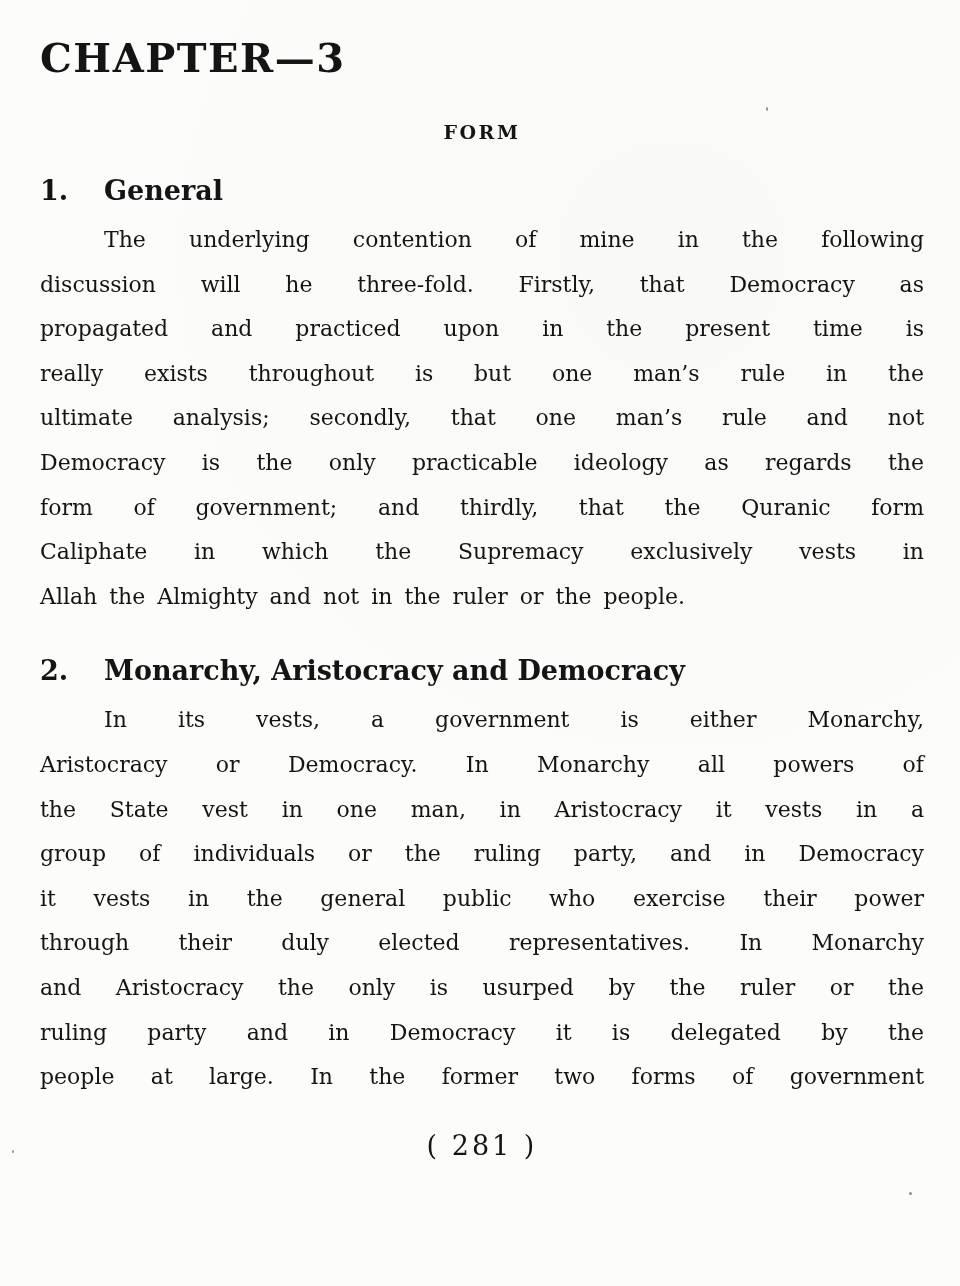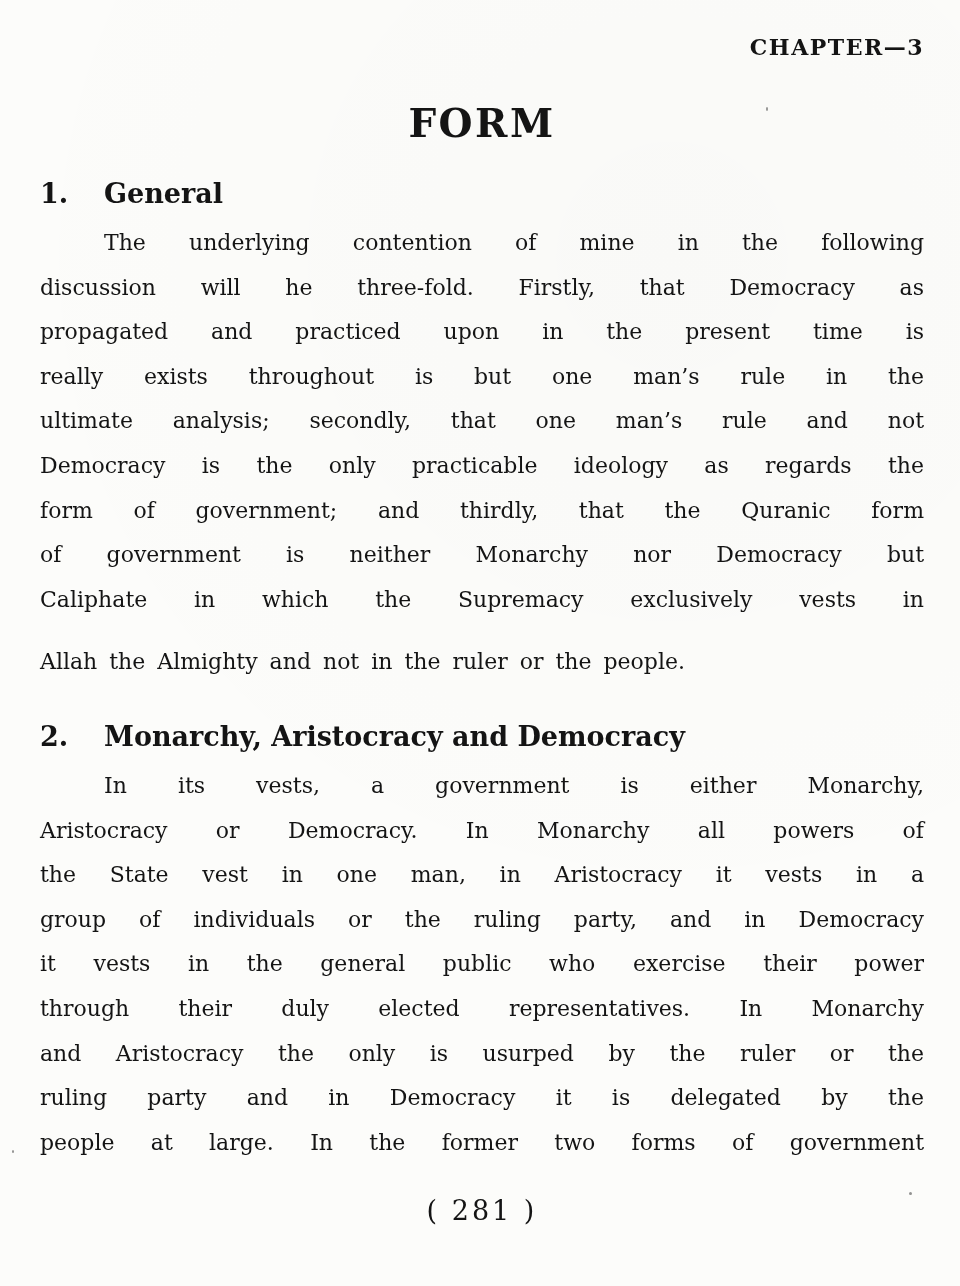--- a/index.html
+++ b/index.html
@@ -9,29 +9,29 @@
     height: 1286px;
     background: #fcfcfa;
     background-image: radial-gradient(circle at 70% 20%, rgba(0,0,0,0.012), rgba(0,0,0,0) 60%);
     color: #141414;
     font-family: "DejaVu Serif", serif;
     overflow: hidden;
     box-sizing: border-box;
     padding: 30px 36px 0 40px;
   }
   .chapter-title {
-    text-align: right;
-    font-size: 22px;
+    text-align: left;
+    font-size: 40px;
     font-weight: bold;
     letter-spacing: 1.5px;
     margin-top: 4px;
   }
   .form-title {
     text-align: center;
-    font-size: 39px;
+    font-size: 19px;
     font-weight: bold;
     letter-spacing: 2.5px;
     margin-top: 40px;
   }
   .section-heading {
     display: flex;
     font-size: 27px;
     font-weight: bold;
     margin-top: 32px;
   }
@@ -48,21 +48,20 @@
     line-height: 44.6px;
     text-align: justify;
     text-align-last: justify;
     word-spacing: 2px;
     white-space: normal;
   }
   .line.indent { padding-left: 64px; }
   .line.last {
     text-align-last: left;
     word-spacing: 5px;
-    margin-top: 18px;
   }
   .page-number {
     text-align: center;
     font-size: 27px;
     margin-top: 30px;
     letter-spacing: 3px;
   }
   
   .speck { position: absolute; background: rgba(40,40,40,0.5); border-radius: 50%; }
   .s1 { width: 3px; height: 3px; left: 756px; top: 283px; }
@@ -85,21 +84,20 @@
   </div>
 
   <div class="para">
     <div class="line indent">The underlying contention of mine in the following</div>
     <div class="line">discussion will he three-fold.  Firstly, that Democracy as</div>
     <div class="line">propagated and practiced upon in the present time is</div>
     <div class="line">really exists throughout is but one man’s rule in the</div>
     <div class="line">ultimate analysis; secondly, that one man’s rule and not</div>
     <div class="line">Democracy is the only practicable ideology as regards the</div>
     <div class="line">form of government; and thirdly, that the Quranic form</div>
-    <div class="line">of government is neither Monarchy nor Democracy but</div>
     <div class="line">Caliphate in which the Supremacy exclusively vests in</div>
     <div class="line last">Allah the Almighty and not in the ruler or the people.</div>
   </div>
 
   <div class="section-heading second">
     <span class="sec-num">2.</span>
     <span>Monarchy, Aristocracy and Democracy</span>
   </div>
 
   <div class="para">

